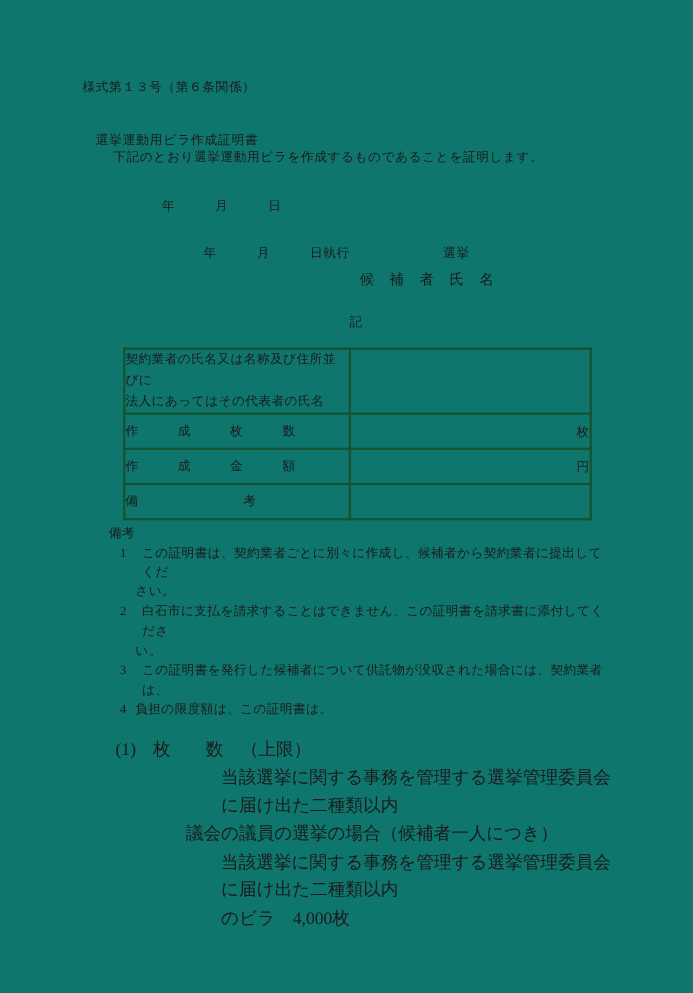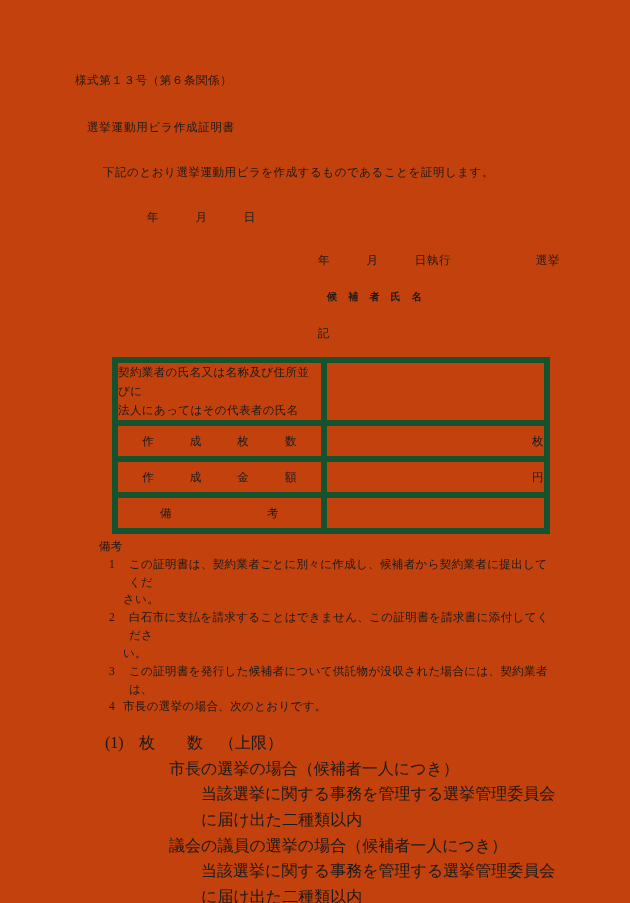--- a/index.html
+++ b/index.html
@@ -10,21 +10,21 @@
   }
   body {
     font-family: "Liberation Serif", "DejaVu Serif", serif;
     color: #1a1a1a;
   }
   #page {
     position: relative;
     width: 630px;
     height: 903px;
     margin: 0 auto;
-    background: #c2410c;
+    background: #0f766e;
     overflow: hidden;
   }
   .doc {
     position: absolute;
     left: 0;
     top: 0;
     width: 630px;
     height: 903px;
     box-sizing: border-box;
     padding: 72px 70px 0 75px;
@@ -37,77 +37,74 @@
     white-space: pre;
   }
   .doc-title {
     margin-top: 32px;
     text-align: left;
     font-size: 11.5px;
     letter-spacing: 0.8px;
     padding-left: 12px;
   }
   .lead {
-    margin-top: 30px;
     font-size: 11.5px;
     letter-spacing: 0.55px;
     text-indent: 16px;
     padding-left: 12px;
   }
   .date-line {
     margin-top: 30px;
     font-size: 11.5px;
     letter-spacing: 0.6px;
     padding-left: 72px;
     white-space: pre;
   }
   .exec-line {
     margin-top: 28px;
     font-size: 11.5px;
     letter-spacing: 0.6px;
     padding-left: 110px;
     white-space: pre;
-    text-align: right;
   }
   .candidate-line {
-    margin-top: 22px;
-    font-size: 10px;
+    margin-top: 7px;
+    font-size: 13px;
     letter-spacing: 0.6px;
     padding-left: 252px;
     white-space: pre;
-    font-weight: bold;
   }
   .ki {
     margin-top: 22px;
     text-align: center;
     font-size: 11.5px;
     padding-left: 12px;
   }
   
   table.cert-table {
     margin-top: 16px;
     margin-left: 37px;
     border-collapse: collapse;
     width: 420px;
     table-layout: fixed;
     font-size: 11.5px;
   }
   table.cert-table td {
-    border: 6px solid #14532d;
+    border: 2px solid #14532d;
     padding: 0;
     vertical-align: middle;
   }
   td.label-cell {
     width: 203px;
     padding: 5px 8px 5px 10px;
     line-height: 1.65;
     letter-spacing: 0.4px;
   }
   td.label-cell.spread {
-    text-align: center;
+    text-align: left;
     letter-spacing: 0.4px;
   }
   td.value-cell {
     width: 217px;
     text-align: right;
     padding: 5px 8px 5px 6px;
     letter-spacing: 0.4px;
   }
   .row-tall td { height: 42px; }
   .row-mid td  { height: 30px; }
@@ -228,33 +225,32 @@
       <div class="note-item">
         <span class="note-num">3</span>
         <span class="note-body">
           <span>この証明書を発行した候補者について供託物が没収された場合には、契約業者は、</span>
         </span>
       </div>
 
       <div class="note-item">
         <span class="note-num">4</span>
         <span class="note-body">
-          <span class="cont">市長の選挙の場合、次のとおりです。</span>
+          <span class="cont">負担の限度額は、この証明書は。</span>
         </span>
       </div>
     </div>
 
     <div class="sub-block">
 
       <div class="sub-item">
         <span class="sub-num">(1)</span>
         <span class="sub-label">枚　　数　（上限）</span>
       </div>
 
-      <div class="lvl1b">市長の選挙の場合（候補者一人につき）</div>
       <div class="lvl3">
         <span>当該選挙に関する事務を管理する選挙管理委員会に届け出た二種類以内</span>
       </div>
 
       <div class="lvl1b">議会の議員の選挙の場合（候補者一人につき）</div>
       <div class="lvl3">
         <span>当該選挙に関する事務を管理する選挙管理委員会に届け出た二種類以内</span>
         <span class="wrap2">のビラ　4,000枚</span>
       </div>
 

